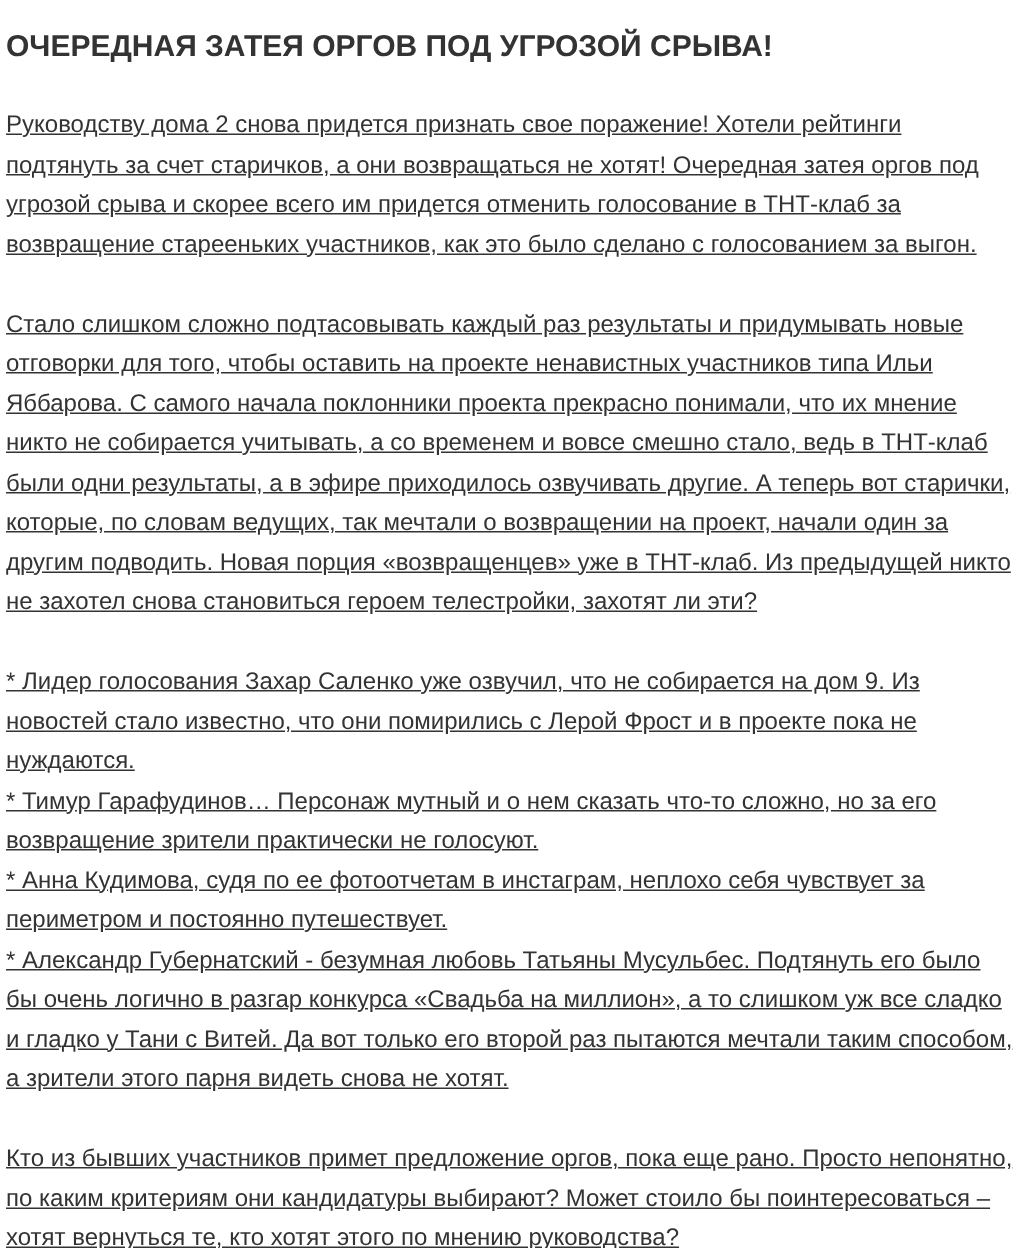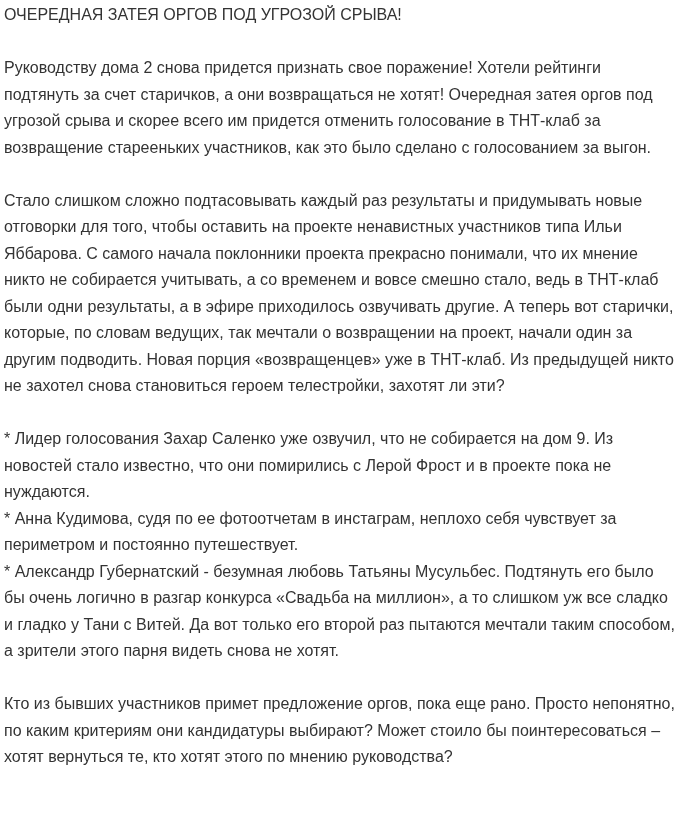--- a/index.html
+++ b/index.html
@@ -4,33 +4,34 @@
 <style>
   html, body { margin: 0; padding: 0; background: #ffffff; }
   body {
     width: 680px; height: 832px; overflow: hidden;
     font-family: "Liberation Sans", "DejaVu Sans", sans-serif;
     color: #333333;
     font-size: 16px;
     line-height: 26.5px;
   }
   .article { padding: 0 4px 0 4px; }
-  .title { margin: 0; padding-top: 2px; font-size: 16px; font-weight: normal; line-height: 26.5px; }
-  p { margin: 0; }
+  .title { margin: 0; padding-top: 18px; font-size: 20px; font-weight: bold; line-height: 26.5px; }
+  p { margin: 0; text-decoration: underline; }
   .gap { height: 26.5px; }
 </style>
 </head>
 <body>
 
 <div class="article">
   <h1 class="title">ОЧЕРЕДНАЯ ЗАТЕЯ ОРГОВ ПОД УГРОЗОЙ СРЫВА!</h1>
   <div class="gap"></div>
   <p>Руководству дома 2 снова придется признать свое поражение! Хотели рейтинги подтянуть за счет старичков, а они возвращаться не хотят! Очередная затея оргов под угрозой срыва и скорее всего им придется отменить голосование в ТНТ-клаб за возвращение старееньких участников, как это было сделано с голосованием за выгон.</p>
   <div class="gap"></div>
   <p>Стало слишком сложно подтасовывать каждый раз результаты и придумывать новые отговорки для того, чтобы оставить на проекте ненавистных участников типа Ильи Яббарова. С самого начала поклонники проекта прекрасно понимали, что их мнение никто не собирается учитывать, а со временем и вовсе смешно стало, ведь в ТНТ-клаб были одни результаты, а в эфире приходилось озвучивать другие. А теперь вот старички, которые, по словам ведущих, так мечтали о возвращении на проект, начали один за другим подводить. Новая порция «возвращенцев» уже в ТНТ-клаб. Из предыдущей никто не захотел снова становиться героем телестройки, захотят ли эти?</p>
   <div class="gap"></div>
   <p>* Лидер голосования Захар Саленко уже озвучил, что не собирается на дом 9. Из новостей стало известно, что они помирились с Лерой Фрост и в проекте пока не нуждаются.</p>
+  <p>* Тимур Гарафудинов… Персонаж мутный и о нем сказать что-то сложно, но за его возвращение зрители практически не голосуют.</p>
   <p>* Анна Кудимова, судя по ее фотоотчетам в инстаграм, неплохо себя чувствует за периметром и постоянно путешествует.</p>
   <p>* Александр Губернатский - безумная любовь Татьяны Мусульбес. Подтянуть его было бы очень логично в разгар конкурса «Свадьба на миллион», а то слишком уж все сладко и гладко у Тани с Витей. Да вот только его второй раз пытаются мечтали таким способом, а зрители этого парня видеть снова не хотят.</p>
   <div class="gap"></div>
   <p>Кто из бывших участников примет предложение оргов, пока еще рано. Просто непонятно, по каким критериям они кандидатуры выбирают? Может стоило бы поинтересоваться – хотят вернуться те, кто хотят этого по мнению руководства?</p>
 
 </div>
 
 </body></html>

